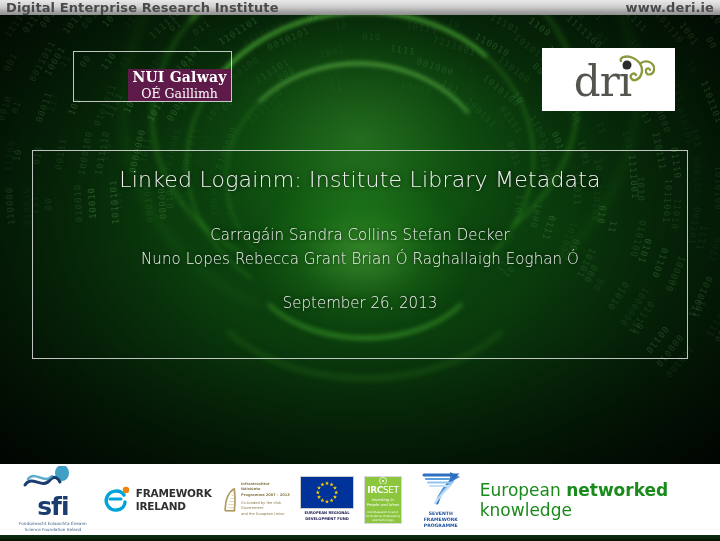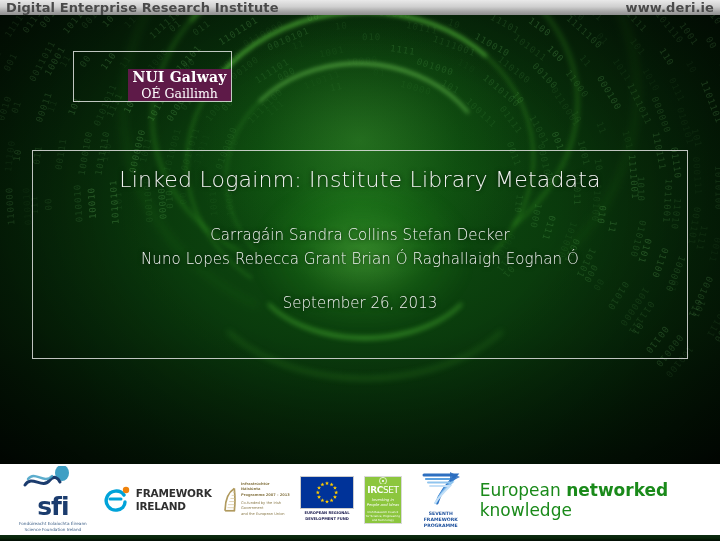--- a/index.html
+++ b/index.html
@@ -294,20 +294,28 @@
           <rect x="21.5" y="24" width="3" height="6"></rect>
         </g>
       </svg>
     </div>
     <div class="wordmark">
       <div class="l1">NUI Galway</div>
       <div class="l2">OÉ Gaillimh</div>
     </div>
   </div>
 
+  <div class="dri">
+    <div class="word">dri</div>
+    <svg class="swirl" width="46" height="34" viewBox="0 0 46 34">
+      <circle cx="14" cy="10" r="4.5" fill="#2b2b2b"></circle>
+      <path d="M8 6 C6 2 14 0 20 3 C27 6 31 13 28 20 C26 25 20 27 18 23 C16.5 19.5 21 17 23 20" fill="none" stroke="#8a9a3c" stroke-width="2.4" stroke-linecap="round"></path>
+      <path d="M28 8 C34 4 42 8 41 15 C40.3 20 34 21 33 17 C32.2 13.6 36 12 37 15" fill="none" stroke="#8a9a3c" stroke-width="2.2" stroke-linecap="round"></path>
+    </svg>
+  </div>
 
   <div class="titlebox">
     <div class="title">
       <div>Linked Logainm: Institute Library Metadata</div>
     </div>
     <div class="authors">
       <div>Carragáin     Sandra Collins     Stefan Decker</div>
       <div>Nuno Lopes     Rebecca Grant     Brian Ó Raghallaigh     Eoghan Ó</div>
     </div>
     <div class="date">September 26, 2013</div>

